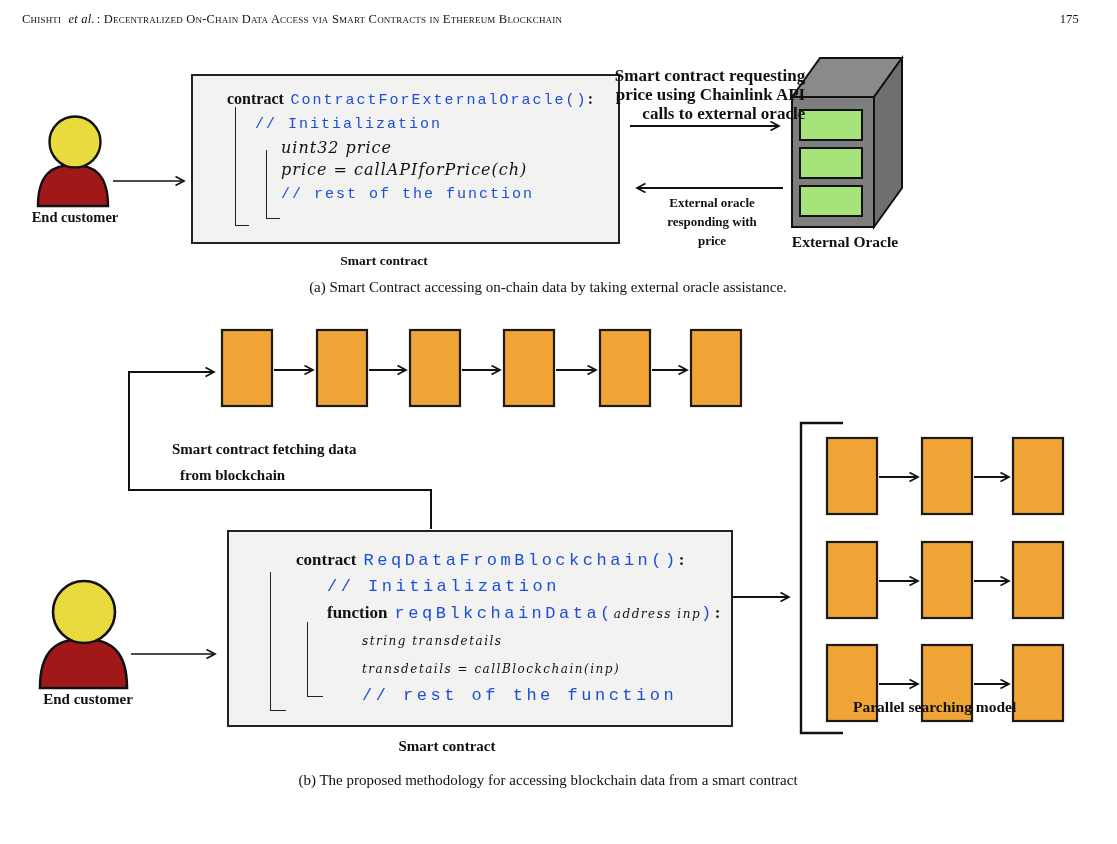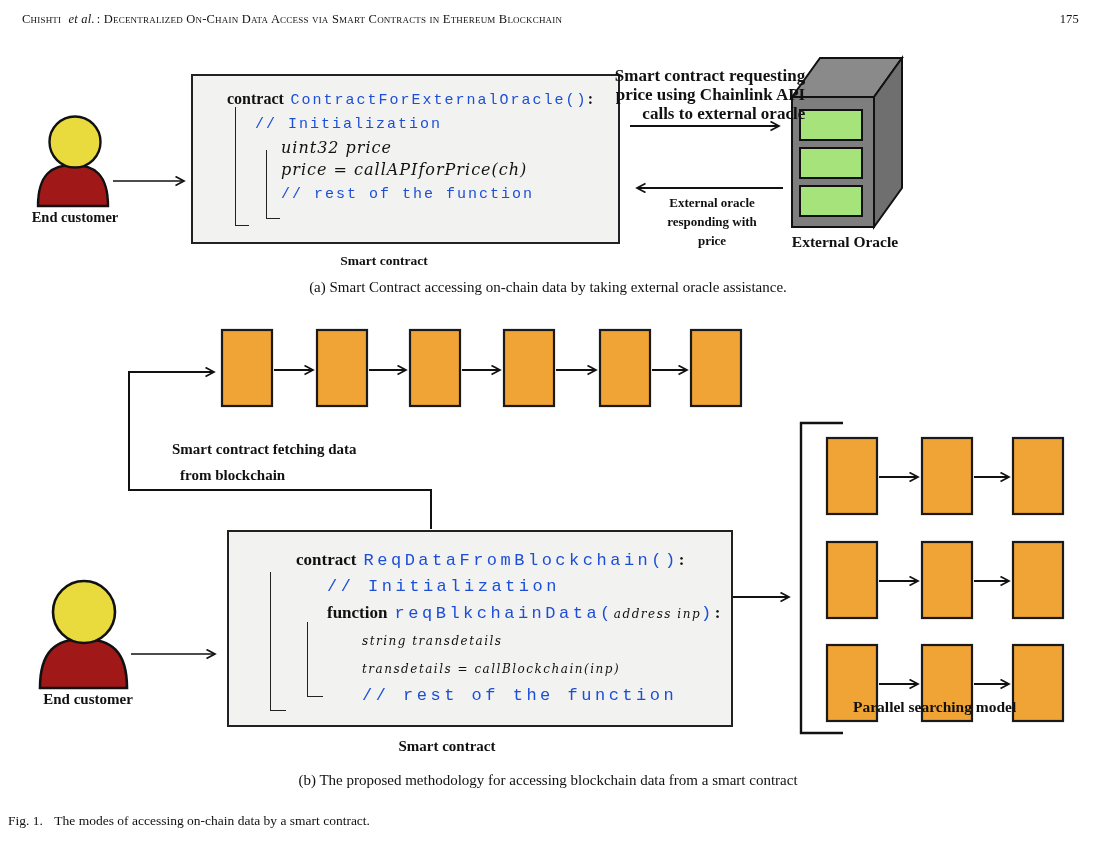--- a/index.html
+++ b/index.html
@@ -177,17 +177,14 @@
   <div class="lbl lbl-fetch">
     <div>Smart contract fetching data</div>
     <div class="l2">from blockchain</div>
   </div>
   <div class="lbl center lbl-endcust-b">End customer</div>
   <div class="lbl center lbl-smartcontract-b">Smart contract</div>
   <div class="lbl lbl-parallel">Parallel searching model</div>
 
   <div class="caption cap-b">(b) The proposed methodology for accessing blockchain data from a smart contract</div>
 
-  <div class="figcap">
-    <span class="gap">Fig. 1.</span><span>The modes of accessing on-chain data by a smart contract.</span>
-  </div>
 
 </div>
 
 </body></html>

